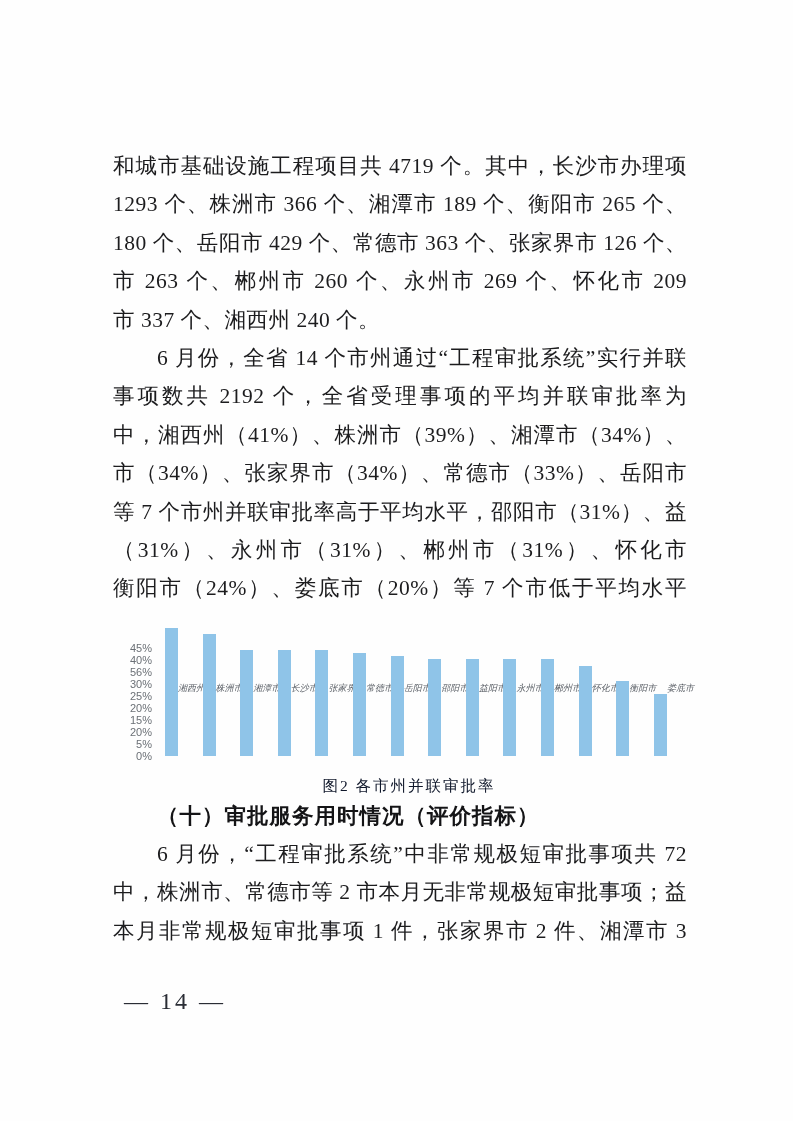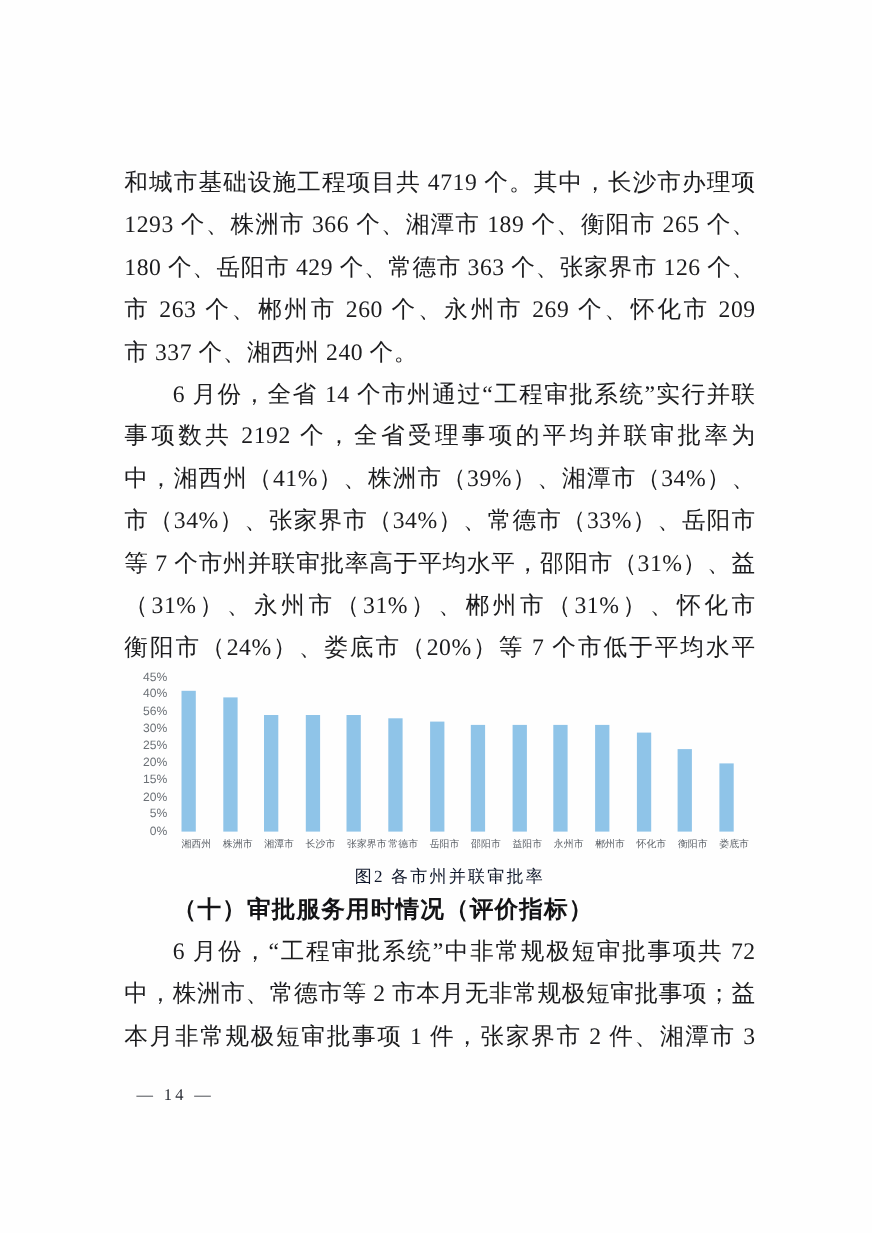--- a/index.html
+++ b/index.html
@@ -48,38 +48,40 @@
   .chart-body {
     display: flex;
     align-items: flex-start;
   }
   .y-axis {
     width: 32px;
     height: 152px;
     margin-top: -6px;
     display: flex;
     flex-direction: column;
-    justify-content: space-between;
+    justify-content: flex-end;
     text-align: right;
     padding-right: 5px;
     font-family: "Liberation Sans", sans-serif;
     font-size: 11px;
     line-height: 12px;
     color: #6b7076;
   }
   .plot { flex: 1; }
   .bars {
     display: flex;
     justify-content: space-between;
     padding: 0 2px 0 8px;
   }
   .slot {
     width: 37px;
     display: flex;
-    flex-direction: column;
+    flex-direction: row;
+    align-items: center;
+    font-style: italic;
   }
   .barwrap {
     height: 140px;
     display: flex;
     align-items: flex-end;
   }
   .bar { width: 13px; }
   .xlabel {
     margin-top: 6px;
     font-family: "Liberation Sans", sans-serif;
@@ -92,21 +94,21 @@
     margin-top: 14px;
     text-align: center;
     font-size: 15.5px;
     letter-spacing: 2px;
     color: #0f172a;
   }
   .pagenum {
     position: absolute;
     left: 124px;
     top: 988px;
-    font-size: 15px;
+    font-size: 24px;
     letter-spacing: 3px;
     color: #2a2d35;
   }
 </style>
 </head>
 <body>
 
 <div class="page">
   <div class="content">
 

